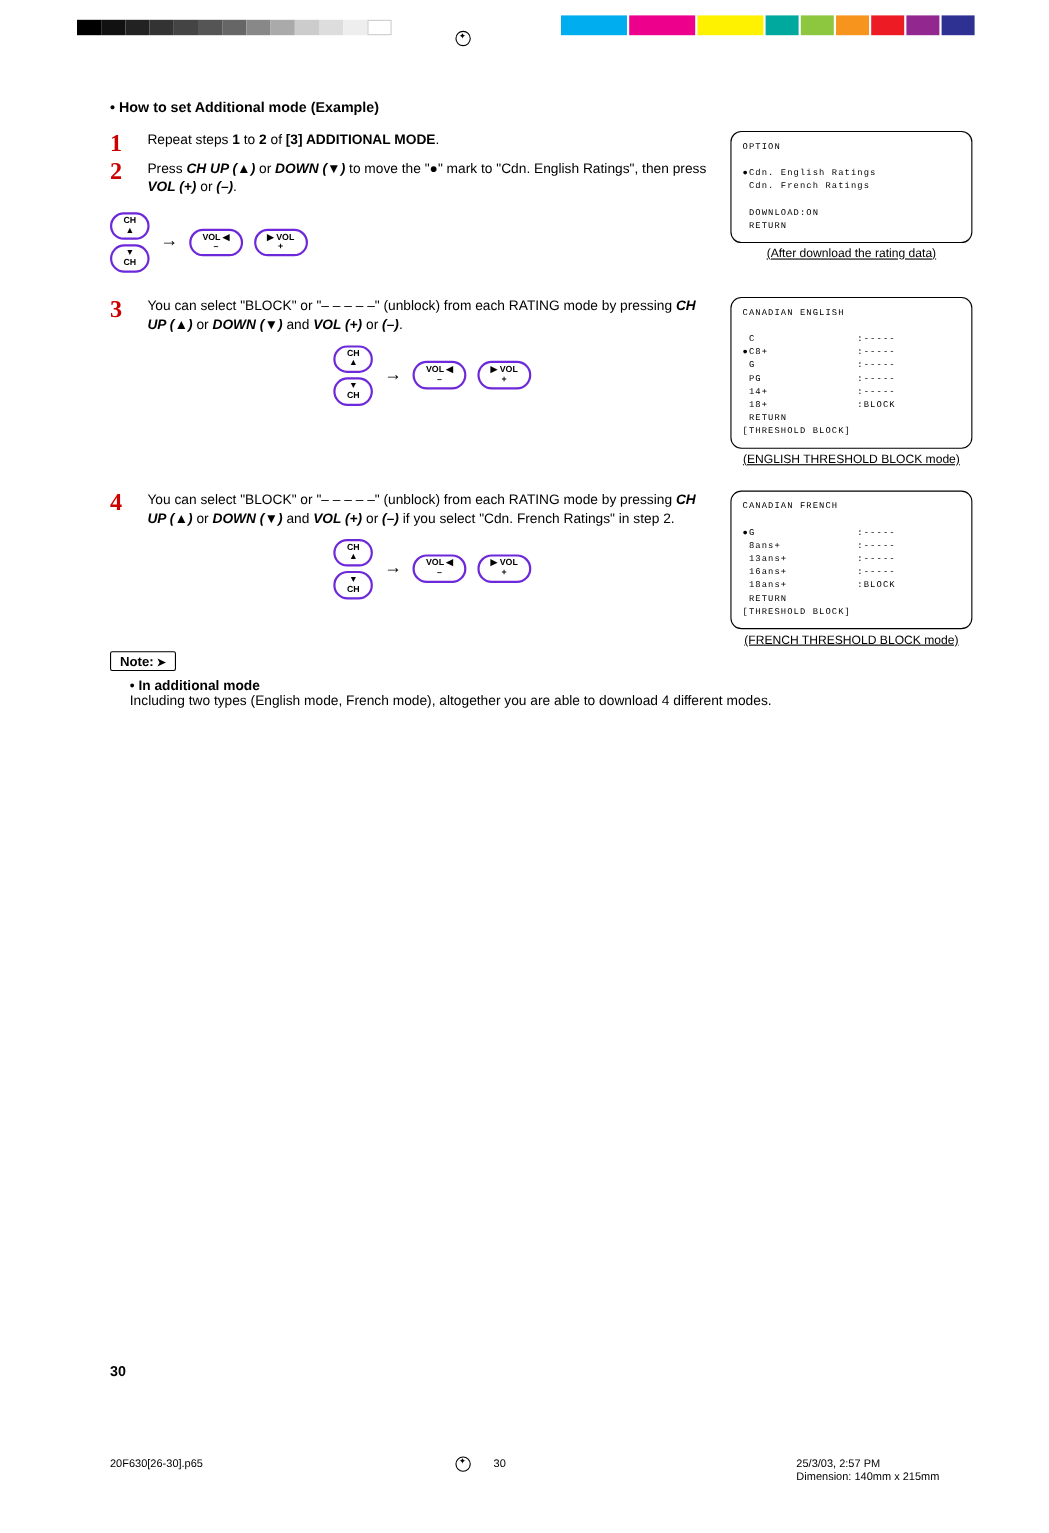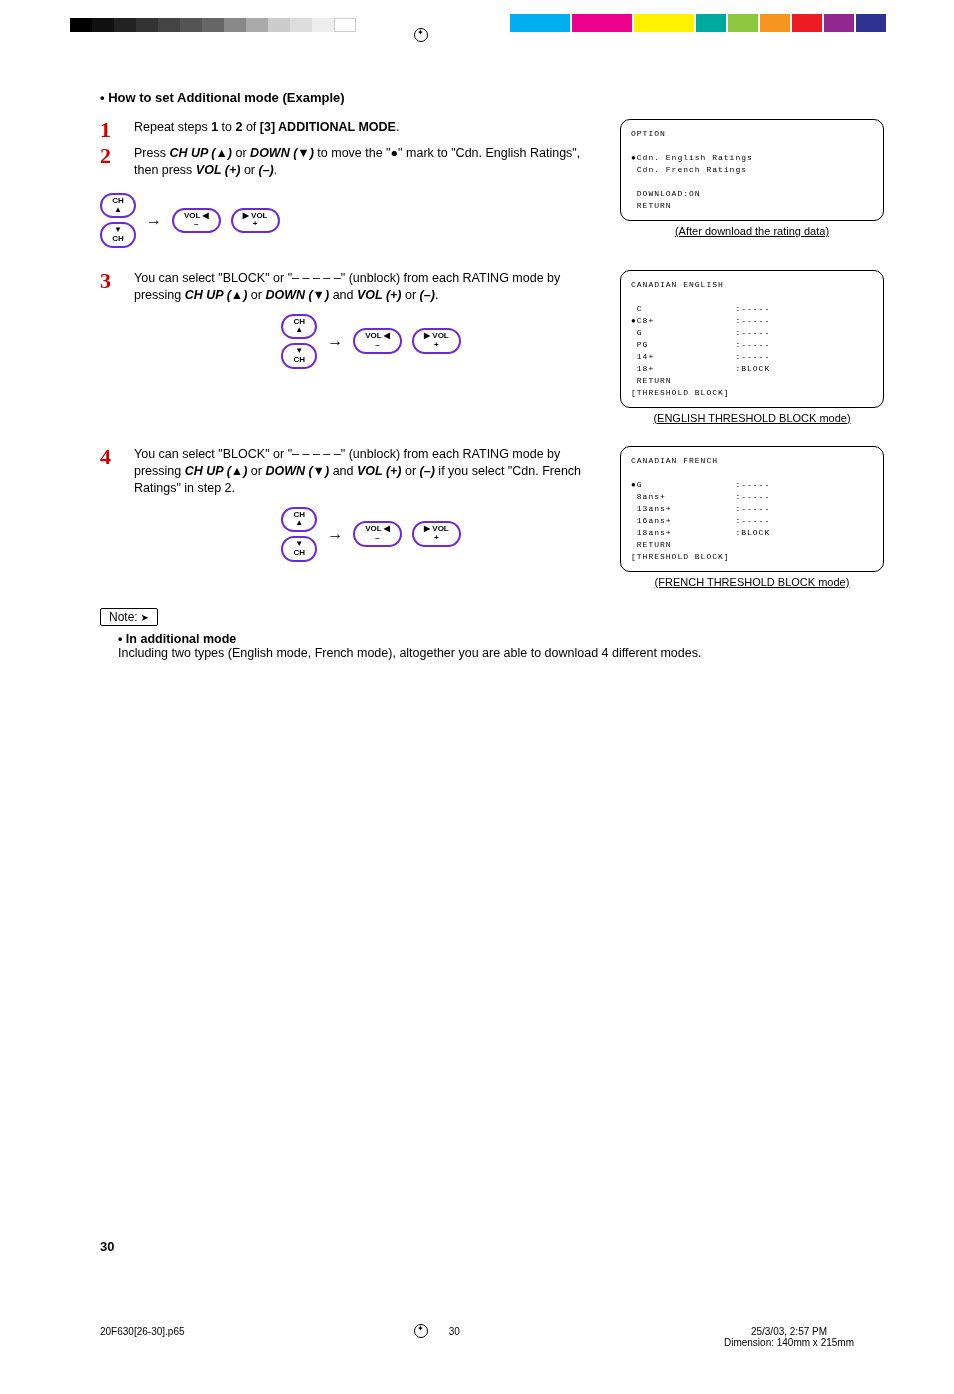--- a/index.html
+++ b/index.html
@@ -55,21 +55,21 @@
     line-height: 1;
     min-width: 20px;
     font-family: "Times New Roman", serif;
   }
   .step-body {
     flex: 1;
     font-size: 12.5px;
     line-height: 1.35;
   }
   .step-right {
-    width: 264px;
+    width: 220px;
     flex-shrink: 0;
   }
   .osd {
     border: 1px solid #000;
     border-radius: 10px;
     padding: 8px 10px;
     font-family: "Courier New", monospace;
     font-size: 8px;
     letter-spacing: 1px;
     line-height: 1.5;
@@ -107,23 +107,23 @@
     background: #fff;
   }
   .arrow {
     font-size: 16px;
   }
   .note-label {
     border: 1px solid #000;
     display: inline-block;
     padding: 1px 8px;
     font-size: 12px;
-    font-weight: normal;
+    font-weight: bold;
     border-radius: 2px;
-    margin-top: 20px;
+    margin-top: 4px;
   }
   .note-label::after {
     content: " ➤";
     font-size: 10px;
   }
   .note-body {
     font-size: 12.5px;
     margin-top: 6px;
     padding-left: 18px;
   }
@@ -298,20 +298,20 @@
   <div class="note-body">
     <div class="bullet">• In additional mode</div>
     <div>Including two types (English mode, French mode), altogether you are able to download 4 different modes.</div>
   </div>
 
   <div class="page-num">30</div>
 
   <div class="footer">
     <span>20F630[26-30].p65</span>
     <span>30</span>
-    <span style="text-align:center">
+    <span style="text-align:left">
       <span>25/3/03, 2:57 PM</span><br>
       <span class="dim">Dimension: 140mm x 215mm</span>
     </span>
   </div>
 
 </div>
 <div class="reg2"></div>
 
 </body></html>

